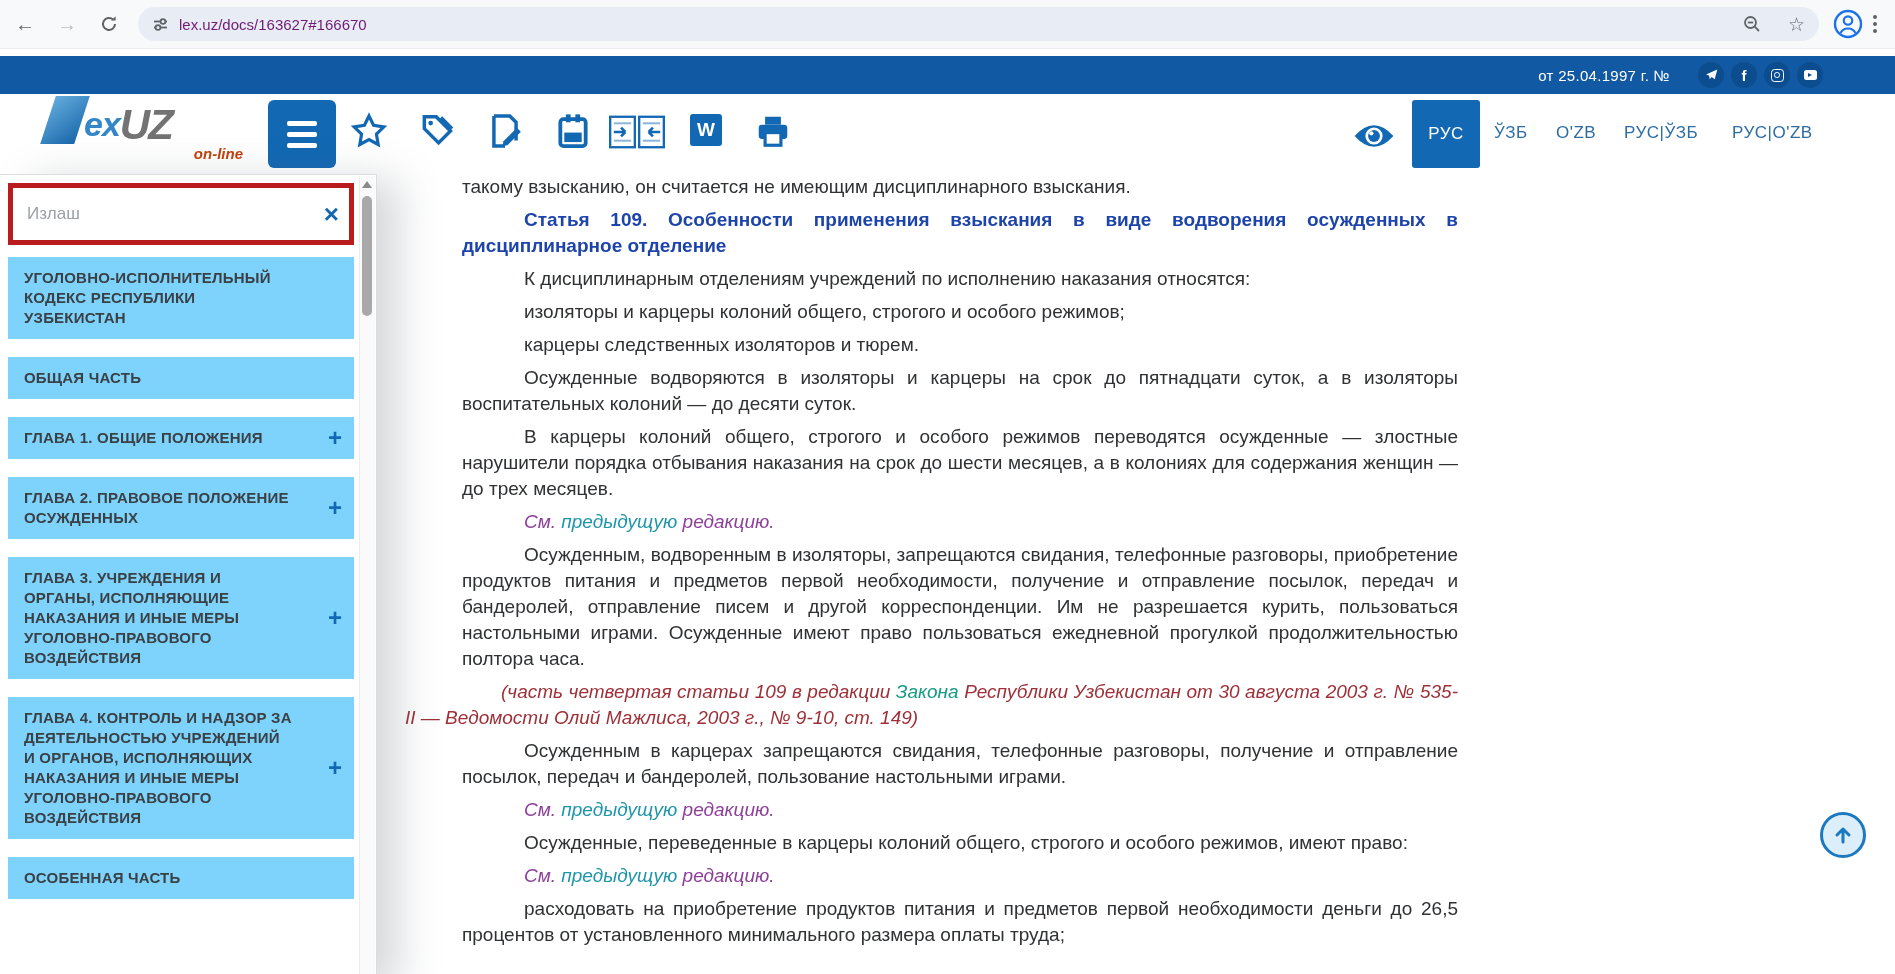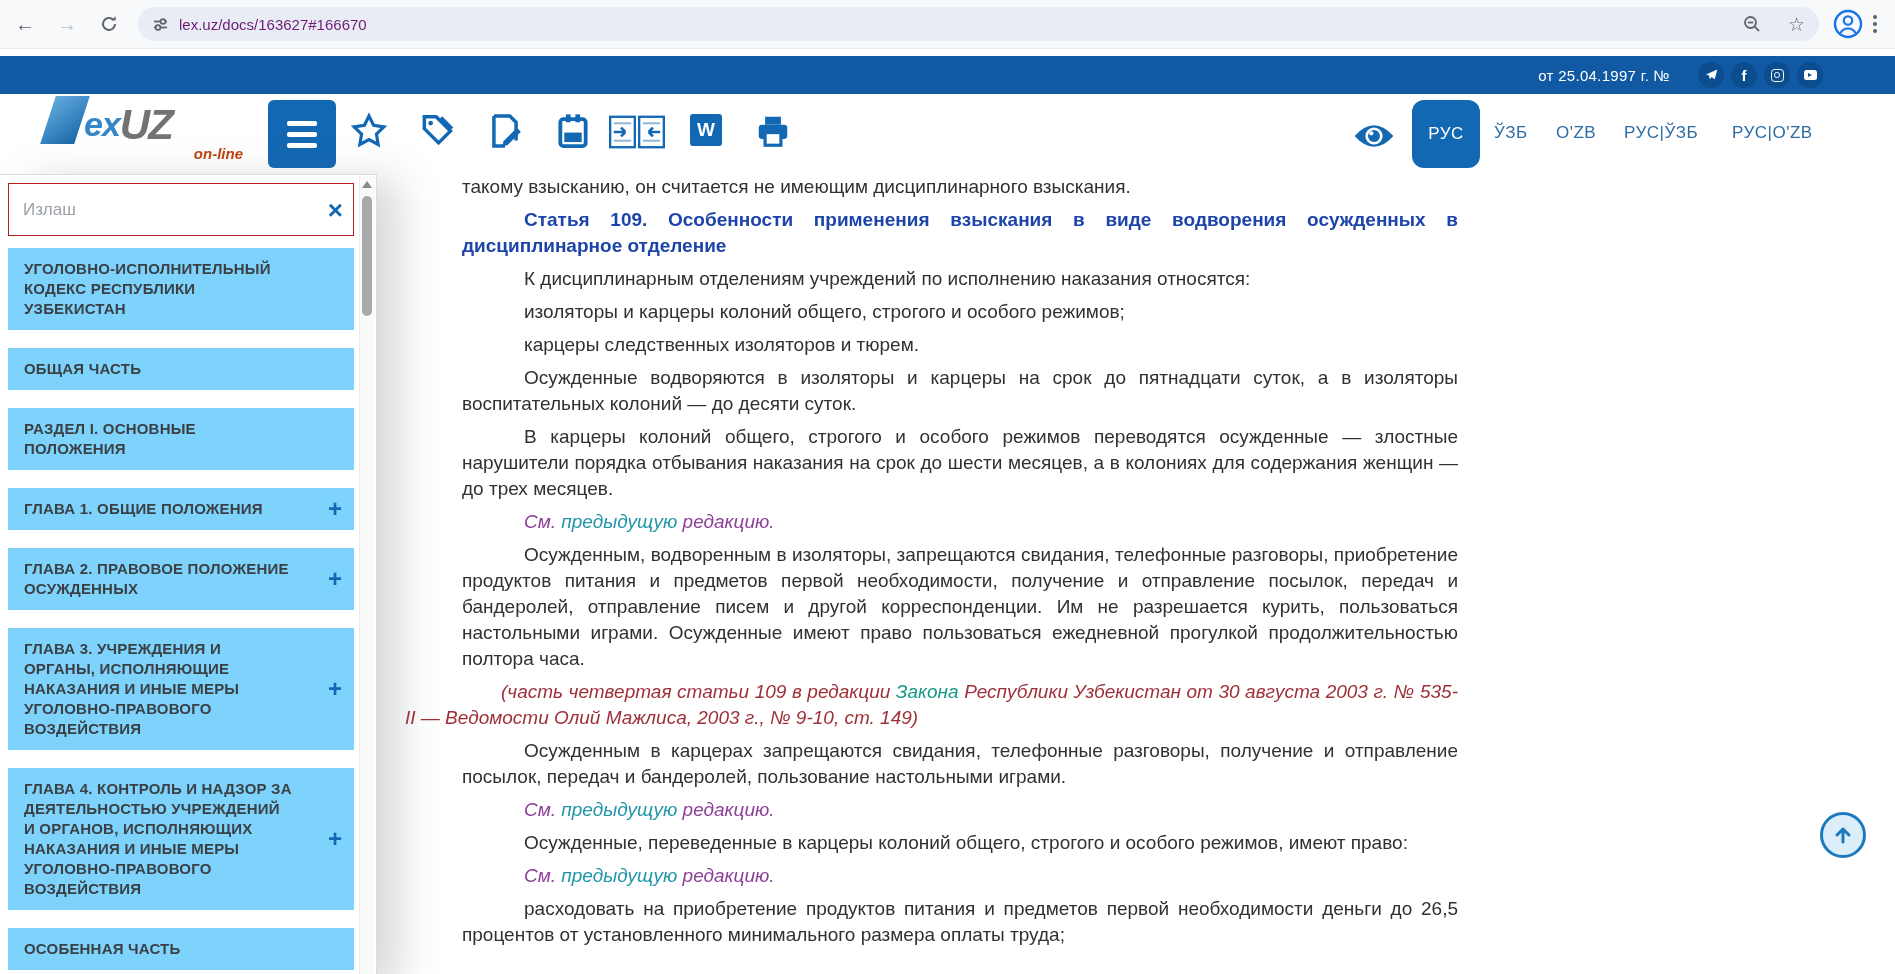--- a/index.html
+++ b/index.html
@@ -45,39 +45,39 @@
   .hamburger{position:absolute;left:268px;top:6px;width:68px;height:68px;border-radius:6px;
              background:#1268b3;display:flex;flex-direction:column;align-items:center;
              justify-content:center;gap:6px;cursor:pointer;}
   .hamburger span{width:30px;height:5px;border-radius:2px;background:#fff;}
   .tico{position:absolute;top:18px;cursor:pointer;}
   .w-ico{position:absolute;left:690px;top:20px;width:32px;height:32px;background:#1268b3;border-radius:3px;
          color:#fff;font-weight:bold;font-size:19px;display:flex;align-items:center;justify-content:center;cursor:pointer;}
   .eye{position:absolute;left:1352px;top:28px;cursor:pointer;}
   .lang-active{position:absolute;left:1412px;top:6px;width:68px;height:68px;background:#1268b3;
                color:#fff;font-size:17px;display:flex;align-items:center;justify-content:center;
-               border-radius:12px;cursor:pointer;letter-spacing:.5px;}
+               border-radius:3px;cursor:pointer;letter-spacing:.5px;}
   .lang{position:absolute;top:29px;color:#2e6da4;font-size:17px;letter-spacing:.5px;cursor:pointer;white-space:nowrap;}
   
   .doc{position:absolute;left:462px;top:174px;width:996px;z-index:1;}
   .doc p{margin:0 0 7px 0;font-size:19px;line-height:26px;color:#2f3133;text-align:justify;
          text-indent:62px;}
   .doc p.noindent{text-indent:0;}
   .doc p.title{color:#1d44ab;font-weight:bold;}
   .doc p.see{font-style:italic;}
   .doc p.amendment{font-style:italic;margin-left:-57px;width:calc(100% + 57px);text-indent:96px;}
   .c-purple{color:#8d3f9a;}
   .c-teal{color:#1f96a8;cursor:pointer;}
   .c-red{color:#9e3038;}
   .c-green{color:#169a84;cursor:pointer;}
   
   .sidebar{position:absolute;left:0;top:174px;width:377px;height:820px;background:#fff;z-index:5;
            border:1px solid #dcdcdc;border-left:none;box-sizing:border-box;
            box-shadow:28px 0 38px -6px rgba(90,100,110,.25);padding:8px 22px 8px 8px;}
-  .sb-search{position:relative;height:53px;border:1px solid #b91c1c;box-sizing:border-box;}
+  .sb-search{position:relative;height:62px;border:5px solid #b91c1c;box-sizing:border-box;}
   .sb-search input{border:none;outline:none;background:transparent;font-size:17px;color:#555;
                    font-family:inherit;padding:0 0 0 14px;height:100%;width:calc(100% - 56px);}
   .sb-search input::placeholder{color:#9aa0a6;}
   .sb-clear{position:absolute;right:10px;top:50%;transform:translateY(-50%);color:#1268b3;
             font-size:26px;font-weight:bold;line-height:1;cursor:pointer;}
   .sb-items{margin-top:12px;}
   .sb-item{position:relative;background:#7dd3fc;padding:11px 40px 11px 16px;margin-bottom:18px;cursor:pointer;}
   .sb-label{display:block;max-width:268px;font-size:15px;font-weight:bold;line-height:20px;
             color:#3b4045;letter-spacing:.2px;}
   .sb-plus{position:absolute;right:12px;top:50%;transform:translateY(-50%);color:#1268b3;
@@ -249,23 +249,20 @@
       <span class="sb-clear">×</span>
     </div>
     <div class="sb-items" id="sb-items">
         <div class="sb-item">
           <span class="sb-label">УГОЛОВНО-ИСПОЛНИТЕЛЬНЫЙ КОДЕКС РЕСПУБЛИКИ УЗБЕКИСТАН</span>
         </div>
         <div class="sb-item">
           <span class="sb-label">ОБЩАЯ ЧАСТЬ</span>
         </div>
         <div class="sb-item">
-          <span class="sb-label">РАЗДЕЛ I. ОСНОВНЫЕ ПОЛОЖЕНИЯ</span>
-        </div>
-        <div class="sb-item">
           <span class="sb-label">ГЛАВА 1. ОБЩИЕ ПОЛОЖЕНИЯ</span>
           <span class="sb-plus">+</span>
         </div>
         <div class="sb-item">
           <span class="sb-label">ГЛАВА 2. ПРАВОВОЕ ПОЛОЖЕНИЕ ОСУЖДЕННЫХ</span>
           <span class="sb-plus">+</span>
         </div>
         <div class="sb-item">
           <span class="sb-label">ГЛАВА 3. УЧРЕЖДЕНИЯ И ОРГАНЫ, ИСПОЛНЯЮЩИЕ НАКАЗАНИЯ И ИНЫЕ МЕРЫ УГОЛОВНО-ПРАВОВОГО ВОЗДЕЙСТВИЯ</span>
           <span class="sb-plus">+</span>

